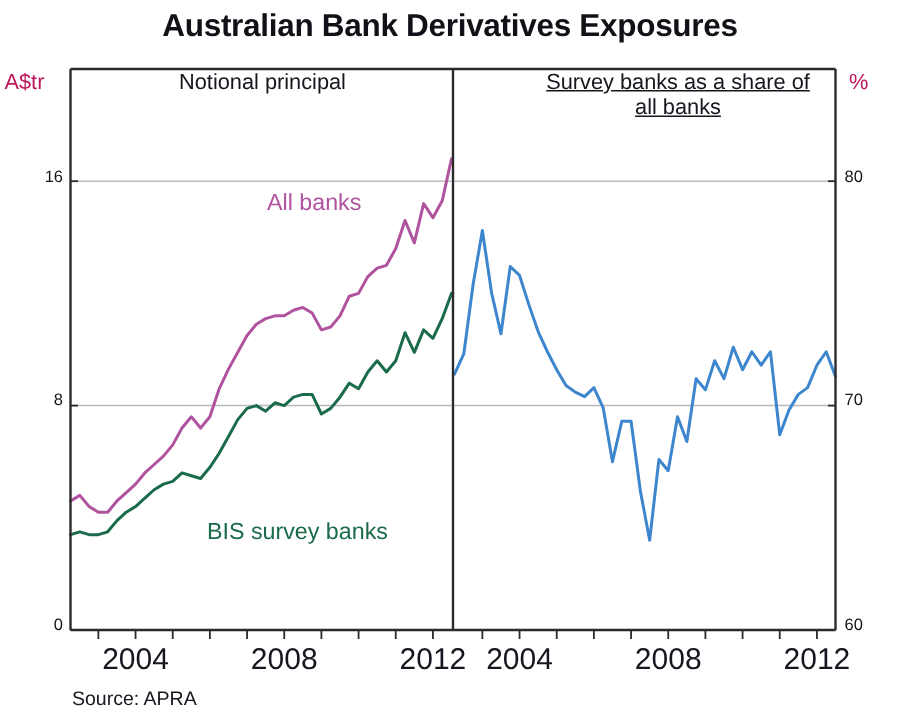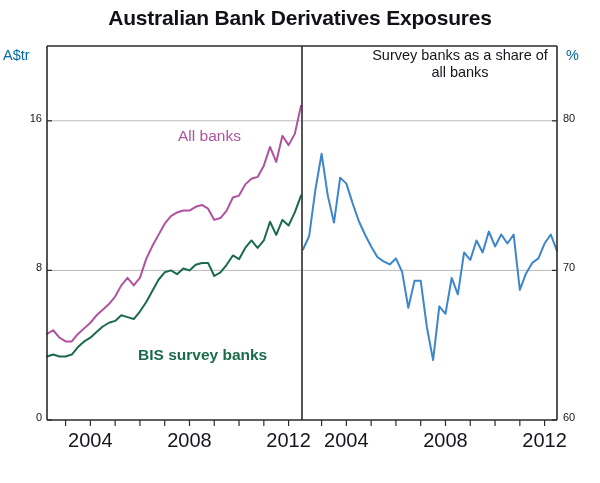--- a/index.html
+++ b/index.html
@@ -35,25 +35,25 @@
     color: #111118;
   }
   .panel-heading {
     position: absolute;
     text-align: center;
     font-size: 14.5px;
     line-height: 17px;
     color: #16161e;
   }
   #panel-heading-left  { left: 49px;  top: 47px; width: 252px; }
-  #panel-heading-right { left: 320px; top: 47px; width: 280px; }
+  #panel-heading-right { left: 312px; top: 47px; width: 280px; text-decoration: underline; }
   .axis-unit {
     position: absolute;
     font-size: 14.5px;
-    color: #0369a1;
+    color: #be185d;
   }
   #unit-left  { left: 3px;   top: 47px; }
   #unit-right { left: 566px; top: 47px; }
   .tick-label-y {
     position: absolute;
     font-size: 11px;
     color: #16161e;
     line-height: 1;
   }
   .tick-label-y.left  { text-align: right; width: 40px; left: 2px; }
@@ -87,29 +87,30 @@
 <body>
 
 <div id="figure">
 
   <div id="chart-title">Australian Bank Derivatives Exposures</div>
 
   <div class="axis-unit" id="unit-left">A$tr</div>
   <div class="axis-unit" id="unit-right">%</div>
 
   <div class="panel-heading" id="panel-heading-left">
+    <div>Notional principal</div>
   </div>
 
   <div class="panel-heading" id="panel-heading-right">
     <div>Survey banks as a share of</div>
     <div>all banks</div>
   </div>
 
   <div class="series-label" id="label-all-banks" style="color: rgb(176, 83, 159);">All banks</div>
-  <div class="series-label" id="label-bis-banks" style="color: rgb(26, 107, 74); font-weight: bold;">BIS survey banks</div>
+  <div class="series-label" id="label-bis-banks" style="color: rgb(26, 107, 74);">BIS survey banks</div>
 
   <svg id="plot-svg" width="600" height="483">
     <g id="grid-layer">
         <line x1="47" y1="270.4" x2="301" y2="270.4" stroke="#b9b9b9" stroke-width="1"></line>
         <line x1="303" y1="270.4" x2="557" y2="270.4" stroke="#b9b9b9" stroke-width="1"></line>
         <line x1="47" y1="120.80000000000001" x2="301" y2="120.80000000000001" stroke="#b9b9b9" stroke-width="1"></line>
         <line x1="303" y1="120.80000000000001" x2="557" y2="120.80000000000001" stroke="#b9b9b9" stroke-width="1"></line>
       </g>
     <g id="series-layer">
         <path d="M47.00 333.98 L53.20 330.24 L59.39 337.72 L65.59 341.46 L71.78 341.46 L77.98 333.98 L84.17 328.37 L90.37 322.76 L96.56 315.28 L102.76 309.67 L108.95 304.06 L115.15 296.58 L121.34 285.36 L127.54 277.88 L133.73 285.36 L139.93 277.88 L146.12 259.18 L152.32 246.09 L158.51 234.87 L164.71 223.65 L170.90 216.17 L177.10 212.43 L183.29 210.56 L189.49 210.56 L195.68 206.82 L201.88 204.95 L208.07 208.69 L214.27 219.91 L220.46 218.04 L226.66 210.56 L232.85 197.47 L239.05 195.60 L245.24 184.38 L251.44 178.77 L257.63 176.90 L263.83 165.68 L270.02 146.98 L276.22 161.94 L282.41 135.76 L288.61 145.11 L294.80 133.89 L301.00 105.84" fill="none" stroke="#b0539f" stroke-width="2" stroke-linejoin="round" stroke-linecap="round"></path>
@@ -165,14 +166,15 @@
     </div>
   <div id="xlabels">
       <div class="tick-label-x" style="left: 60.3659px; top: 430px;">2004</div>
       <div class="tick-label-x" style="left: 159.488px; top: 430px;">2008</div>
       <div class="tick-label-x" style="left: 258.61px; top: 430px;">2012</div>
       <div class="tick-label-x" style="left: 316.366px; top: 430px;">2004</div>
       <div class="tick-label-x" style="left: 415.488px; top: 430px;">2008</div>
       <div class="tick-label-x" style="left: 514.61px; top: 430px;">2012</div>
     </div>
 
+  <div id="source-note">Source: APRA</div>
 
 </div>
 
 </body></html>

